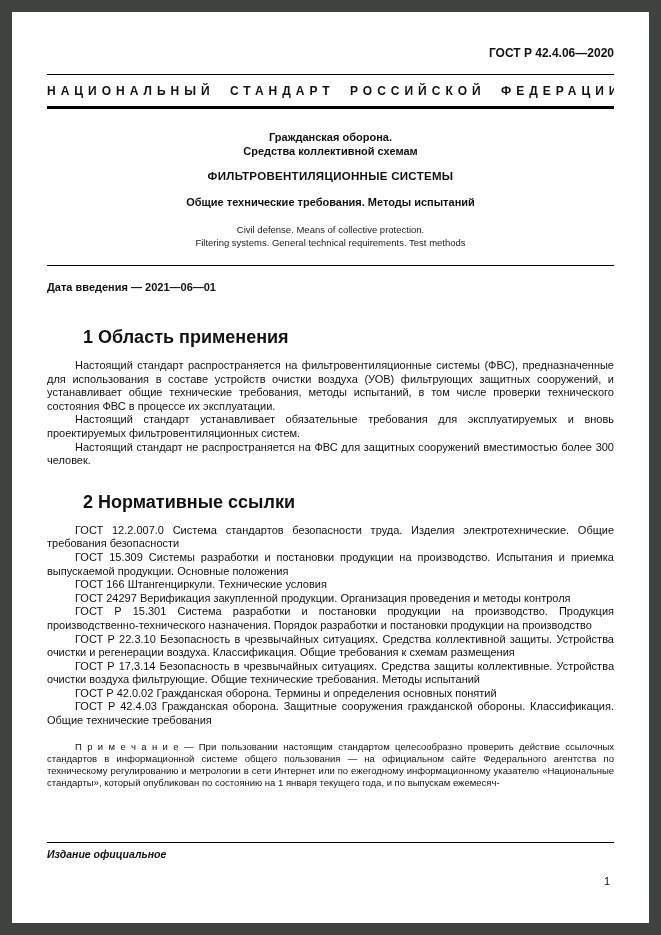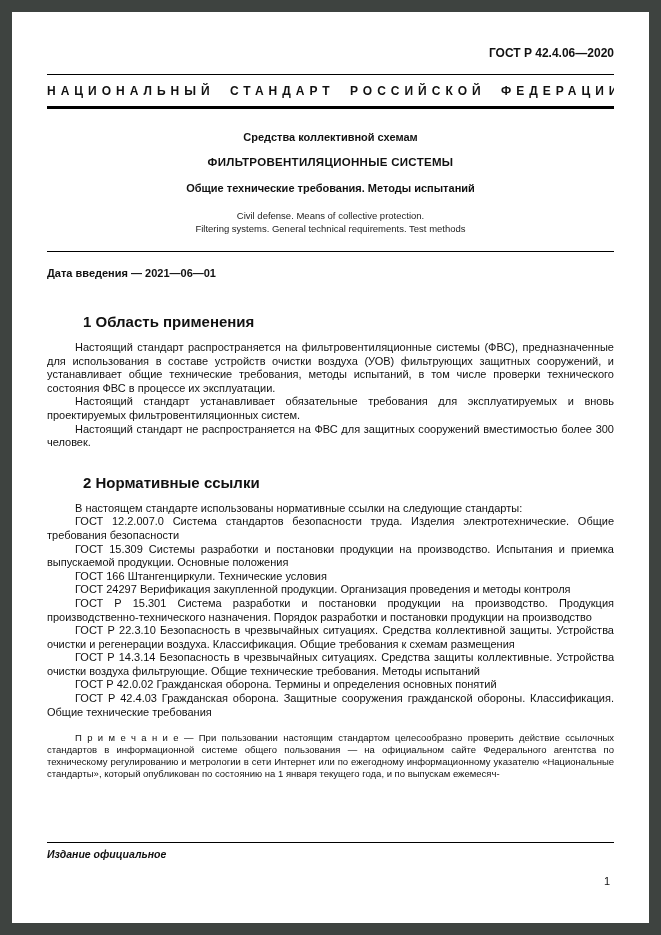--- a/index.html
+++ b/index.html
@@ -58,21 +58,21 @@
     text-align: center;
   }
   .sep-after-title { margin-top: 16px; }
   .effective-date {
     text-align: left;
     font-weight: bold;
     font-size: 11px;
     margin-top: 15px;
   }
   .section-heading {
-    font-size: 15px;
+    font-size: 18px;
     font-weight: bold;
     padding-left: 36px;
     margin-top: 24px;
     margin-bottom: 11px;
   }
   .section-heading.first { margin-top: 34px; }
   .body-p {
     font-size: 11px;
     line-height: 13.6px;
     text-align: justify;
@@ -107,48 +107,48 @@
   <div class="page">
 
     <div class="doc-number">ГОСТ Р 42.4.06—2020</div>
 
     <div class="rule"></div>
     <div class="federation-title">НАЦИОНАЛЬНЫЙ СТАНДАРТ РОССИЙСКОЙ ФЕДЕРАЦИИ</div>
     <div class="rule thick"></div>
 
     <div class="title-block">
       <div class="subject">
+        <div>Гражданская оборона.</div>
         <div>Средства коллективной схемам</div>
       </div>
       <div class="main-title">ФИЛЬТРОВЕНТИЛЯЦИОННЫЕ СИСТЕМЫ</div>
       <div class="subtitle">Общие технические требования. Методы испытаний</div>
       <div class="english">
         <div>Civil defense. Means of collective protection.</div>
         <div>Filtering systems. General technical requirements. Test methods</div>
       </div>
     </div>
 
     <div class="rule sep-after-title"></div>
 
     <div class="effective-date">Дата введения — 2021—06—01</div>
 
     <div class="section-heading first">1 Область применения</div>
     <p class="body-p">Настоящий стандарт распространяется на фильтровентиляционные системы (ФВС), предназначенные для использования в составе устройств очистки воздуха (УОВ) фильтрующих защитных сооружений, и устанавливает общие технические требования, методы испытаний, в том числе проверки технического состояния ФВС в процессе их эксплуатации.</p>
     <p class="body-p">Настоящий стандарт устанавливает обязательные требования для эксплуатируемых и вновь проектируемых фильтровентиляционных систем.</p>
     <p class="body-p">Настоящий стандарт не распространяется на ФВС для защитных сооружений вместимостью более 300 человек.</p>
 
     <div class="section-heading">2 Нормативные ссылки</div>
-    <p class="body-p">В настоящем стандарте использованы нормативные ссылки на следующие стандарты:</p>
     <p class="body-p">ГОСТ 12.2.007.0 Система стандартов безопасности труда. Изделия электротехнические. Общие требования безопасности</p>
     <p class="body-p">ГОСТ 15.309 Системы разработки и постановки продукции на производство. Испытания и приемка выпускаемой продукции. Основные положения</p>
     <p class="body-p">ГОСТ 166 Штангенциркули. Технические условия</p>
     <p class="body-p">ГОСТ 24297 Верификация закупленной продукции. Организация проведения и методы контроля</p>
     <p class="body-p">ГОСТ Р 15.301 Система разработки и постановки продукции на производство. Продукция производственно-технического назначения. Порядок разработки и постановки продукции на производство</p>
     <p class="body-p">ГОСТ Р 22.3.10 Безопасность в чрезвычайных ситуациях. Средства коллективной защиты. Устройства очистки и регенерации воздуха. Классификация. Общие требования к схемам размещения</p>
-    <p class="body-p">ГОСТ Р 14.3.14 Безопасность в чрезвычайных ситуациях. Средства защиты коллективные. Устройства очистки воздуха фильтрующие. Общие технические требования. Методы испытаний</p>
+    <p class="body-p">ГОСТ Р 17.3.14 Безопасность в чрезвычайных ситуациях. Средства защиты коллективные. Устройства очистки воздуха фильтрующие. Общие технические требования. Методы испытаний</p>
     <p class="body-p">ГОСТ Р 42.0.02 Гражданская оборона. Термины и определения основных понятий</p>
     <p class="body-p">ГОСТ Р 42.4.03 Гражданская оборона. Защитные сооружения гражданской обороны. Классификация. Общие технические требования</p>
     <p class="note-p">П р и м е ч а н и е — При пользовании настоящим стандартом целесообразно проверить действие ссылочных стандартов в информационной системе общего пользования — на официальном сайте Федерального агентства по техническому регулированию и метрологии в сети Интернет или по ежегодному информационному указателю «Национальные стандарты», который опубликован по состоянию на 1 января текущего года, и по выпускам ежемесяч-</p>
 
     <div class="spacer"></div>
 
     <div class="rule footer-rule"></div>
     <div class="edition-label">Издание официальное</div>
     <div class="page-number">1</div>
 

